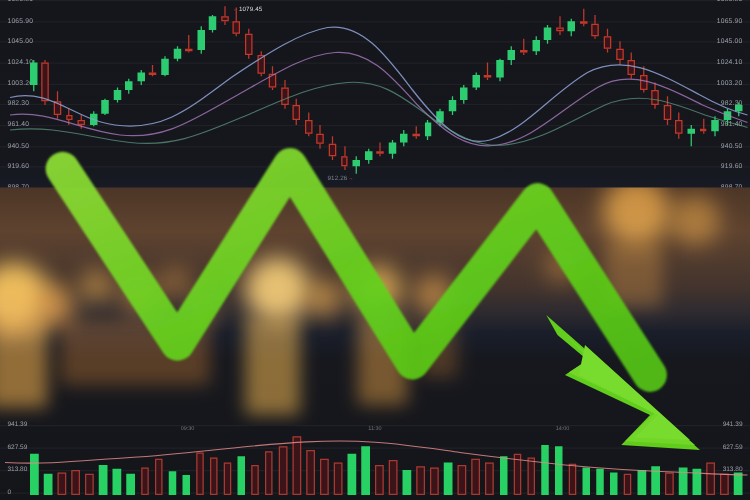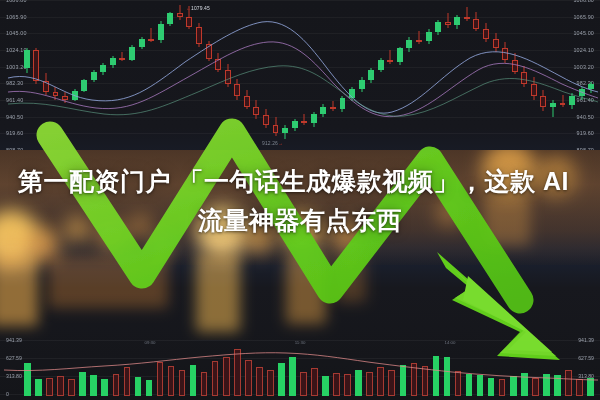--- a/index.html
+++ b/index.html
@@ -559,18 +559,14 @@
       </g>
 
       <g opacity=".97">
         <path fill="#64d31c" d="M437,252 L560,360 L497,356 L520,332 L452,300 L470,288 L446,268 Z"></path>
         <path fill="#76dd2a" d="M452,268 L556,356 L500,353 L524,330 L455,298 L472,287 Z"></path>
         <path fill="#7ce32f" d="M468,276 L552,352 L508,350 L526,332 L463,300 Z"></path>
       </g>
     </svg>
   </div>
 
-  <div class="headline">
-    <span class="l1">第一配资门户 「一句话生成爆款视频」，这款 AI</span>
-    <span class="l2">流量神器有点东西</span>
-  </div>
 
 </div>
 
 </body></html>

